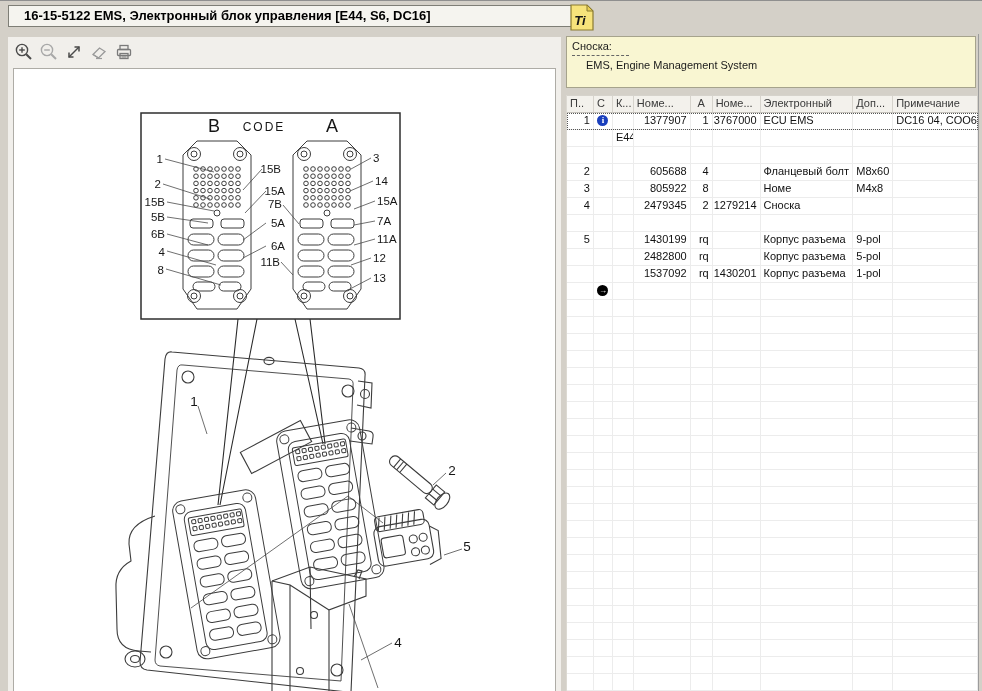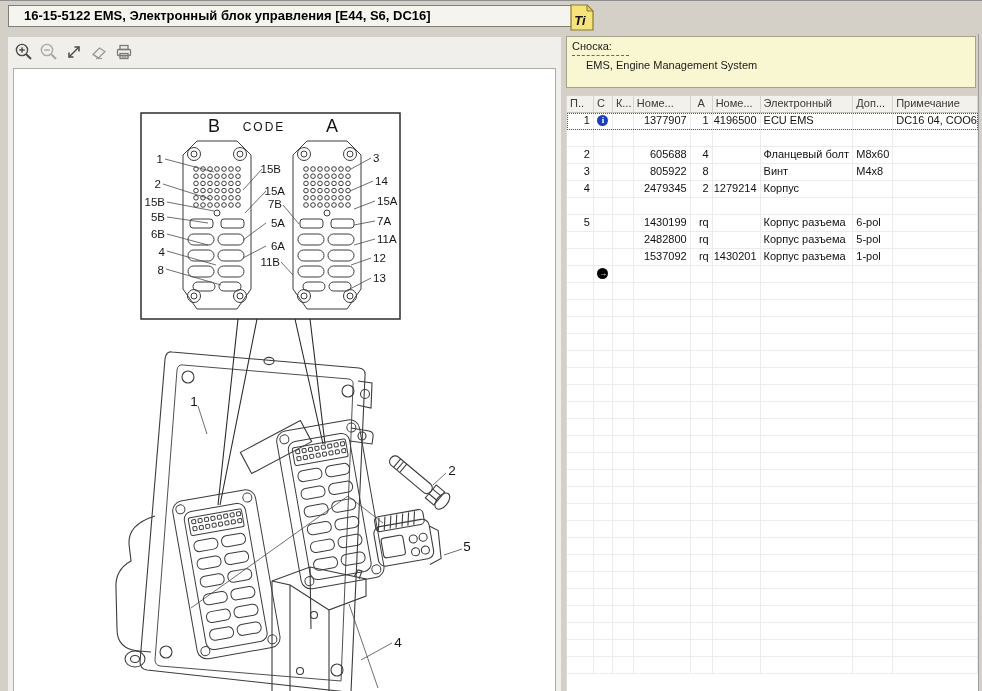--- a/index.html
+++ b/index.html
@@ -377,24 +377,35 @@
       <div class="hcell c7">Доп...</div>
       <div class="hcell c8">Примечание</div>
     </div>
     <div>
         <div class="trow sel">
           <div class="tcell c0 ar">1</div>
           <div class="tcell c1 center"><span class="mini ic-info">i</span></div>
           <div class="tcell c2"></div>
           <div class="tcell c3 ar">1377907</div>
           <div class="tcell c4 ar">1</div>
-          <div class="tcell c5 ar">4196500</div>
+          <div class="tcell c5 ar">3767000</div>
           <div class="tcell c6">ECU EMS</div>
           <div class="tcell c7"></div>
           <div class="tcell c8">DC16 04, COO6</div>
+        </div>
+        <div class="trow">
+          <div class="tcell c0 ar"></div>
+          <div class="tcell c1"></div>
+          <div class="tcell c2">E44</div>
+          <div class="tcell c3 ar"></div>
+          <div class="tcell c4 ar"></div>
+          <div class="tcell c5 ar"></div>
+          <div class="tcell c6"></div>
+          <div class="tcell c7"></div>
+          <div class="tcell c8"></div>
         </div>
         <div class="trow">
           <div class="tcell c0 ar"></div>
           <div class="tcell c1"></div>
           <div class="tcell c2"></div>
           <div class="tcell c3 ar"></div>
           <div class="tcell c4 ar"></div>
           <div class="tcell c5 ar"></div>
           <div class="tcell c6"></div>
           <div class="tcell c7"></div>
@@ -411,32 +422,32 @@
           <div class="tcell c7">M8x60</div>
           <div class="tcell c8"></div>
         </div>
         <div class="trow">
           <div class="tcell c0 ar">3</div>
           <div class="tcell c1"></div>
           <div class="tcell c2"></div>
           <div class="tcell c3 ar">805922</div>
           <div class="tcell c4 ar">8</div>
           <div class="tcell c5 ar"></div>
-          <div class="tcell c6">Винт</div>
+          <div class="tcell c6">Номе</div>
           <div class="tcell c7">M4x8</div>
           <div class="tcell c8"></div>
         </div>
         <div class="trow">
           <div class="tcell c0 ar">4</div>
           <div class="tcell c1"></div>
           <div class="tcell c2"></div>
           <div class="tcell c3 ar">2479345</div>
           <div class="tcell c4 ar">2</div>
           <div class="tcell c5 ar">1279214</div>
-          <div class="tcell c6">Корпус</div>
+          <div class="tcell c6">Сноска</div>
           <div class="tcell c7"></div>
           <div class="tcell c8"></div>
         </div>
         <div class="trow">
           <div class="tcell c0 ar"></div>
           <div class="tcell c1"></div>
           <div class="tcell c2"></div>
           <div class="tcell c3 ar"></div>
           <div class="tcell c4 ar"></div>
           <div class="tcell c5 ar"></div>
@@ -445,21 +456,21 @@
           <div class="tcell c8"></div>
         </div>
         <div class="trow">
           <div class="tcell c0 ar">5</div>
           <div class="tcell c1"></div>
           <div class="tcell c2"></div>
           <div class="tcell c3 ar">1430199</div>
           <div class="tcell c4 ar">rq</div>
           <div class="tcell c5 ar"></div>
           <div class="tcell c6">Корпус разъема</div>
-          <div class="tcell c7">6-pol</div>
+          <div class="tcell c7">9-pol</div>
           <div class="tcell c8"></div>
         </div>
         <div class="trow">
           <div class="tcell c0 ar"></div>
           <div class="tcell c1"></div>
           <div class="tcell c2"></div>
           <div class="tcell c3 ar">2482800</div>
           <div class="tcell c4 ar">rq</div>
           <div class="tcell c5 ar"></div>
           <div class="tcell c6">Корпус разъема</div>

